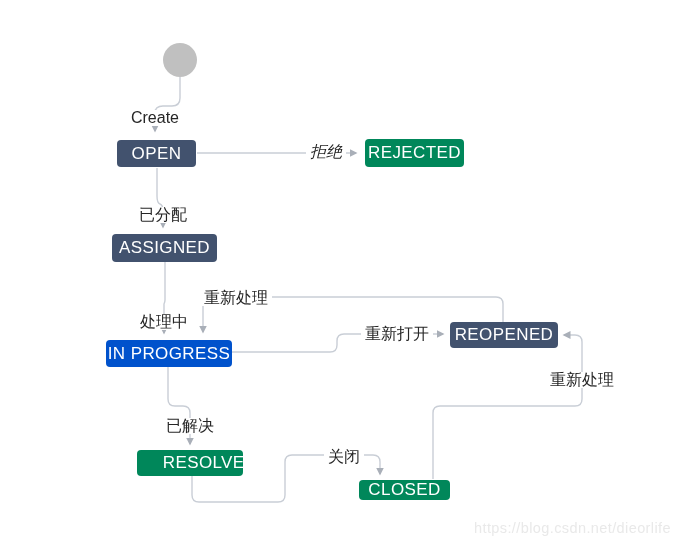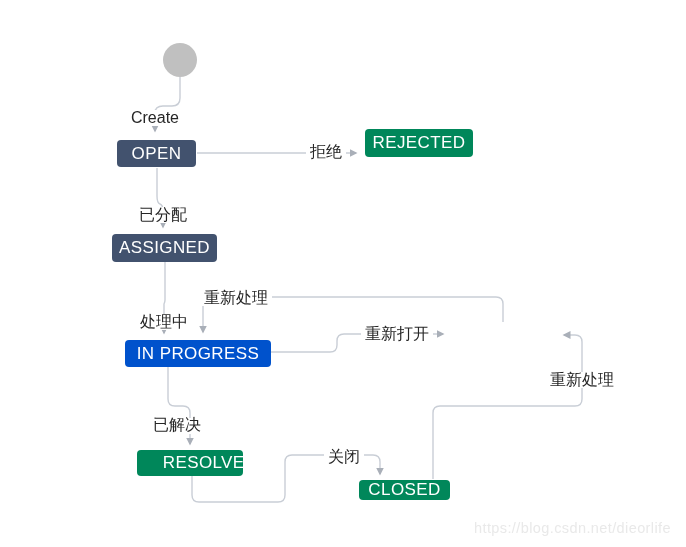--- a/index.html
+++ b/index.html
@@ -57,46 +57,46 @@
     letter-spacing: 0.4px;
     white-space: nowrap;
     cursor: pointer;
     box-sizing: border-box;
   }
   .status.slate { background: var(--status-slate); }
   .status.green { background: var(--status-green); }
   .status.blue  { background: var(--status-blue); }
 
   .s-open        { left: 117px; top: 140px; width: 79px;  height: 27px; }
-  .s-rejected    { left: 365px; top: 129px; width: 108px; height: 28px; text-align: center; }
+  .s-rejected    { left: 365px; top: 139px; width: 99px; height: 28px; text-align: center; }
   .s-assigned    { left: 112px; top: 234px; width: 105px; height: 28px; }
-  .s-in-progress { left: 106px; top: 340px; width: 146px; height: 27px; margin-left: 19px; }
+  .s-in-progress { left: 106px; top: 340px; width: 126px; height: 27px; }
   .s-reopened    { left: 450px; top: 322px; width: 108px; height: 26px; }
   .s-resolved    { left: 137px; top: 450px; width: 106px; height: 26px; padding-left: 40px; }
   .s-closed      { left: 359px; top: 480px; width: 91px;  height: 20px; }
 
   .t-label {
     position: absolute;
     transform: translate(-50%, -50%);
     background: var(--background);
     color: var(--label-text);
     font-size: 16px;
     line-height: 14px;
     padding: 1px 4px;
     white-space: nowrap;
     cursor: pointer;
   }
   .l-create    { left: 155px; top: 118px; }
-  .l-reject    { left: 326px; top: 152px; }
+  .l-reject    { left: 326px; top: 152px; font-style: italic; }
   .l-assign    { left: 163px; top: 215px; }
   .l-progress  { left: 164px; top: 322px; }
   .l-reprocess { left: 236px; top: 298px; }
   .l-reopen    { left: 397px; top: 334px; }
   .l-reopen2   { left: 582px; top: 380px; }
-  .l-resolve   { left: 177px; top: 426px; font-family: Liberation Mono, monospace; }
+  .l-resolve   { left: 190px; top: 426px; }
   .l-close     { left: 344px; top: 457px; }
 
   .watermark {
     position: absolute;
     left: 474px; top: 520px;
     font-size: 14.5px;
     letter-spacing: 0.4px;
     color: var(--watermark);
     white-space: nowrap;
     user-select: none;
@@ -132,20 +132,21 @@
 
     <path class="connector" d="M 192 476 L 192 495 Q 192 502 199 502 L 278 502 Q 285 502 285 495 L 285 462 Q 285 455 292 455 L 373 455 Q 380 455 380 462 L 380 474" marker-end="url(#arr)"></path>
   </svg>
 
   <div class="start-node"></div>
 
   <div class="status slate s-open">OPEN</div>
   <div class="status green s-rejected">REJECTED</div>
   <div class="status slate s-assigned">ASSIGNED</div>
   <div class="status blue  s-in-progress">IN PROGRESS</div>
+  <div class="status slate s-reopened">REOPENED</div>
   <div class="status green s-resolved">RESOLVED</div>
   <div class="status green s-closed">CLOSED</div>
 
   <div class="t-label l-create">Create</div>
   <div class="t-label l-reject">拒绝</div>
   <div class="t-label l-assign">已分配</div>
   <div class="t-label l-progress">处理中</div>
   <div class="t-label l-reprocess">重新处理</div>
   <div class="t-label l-reopen">重新打开</div>
   <div class="t-label l-reopen2">重新处理</div>

